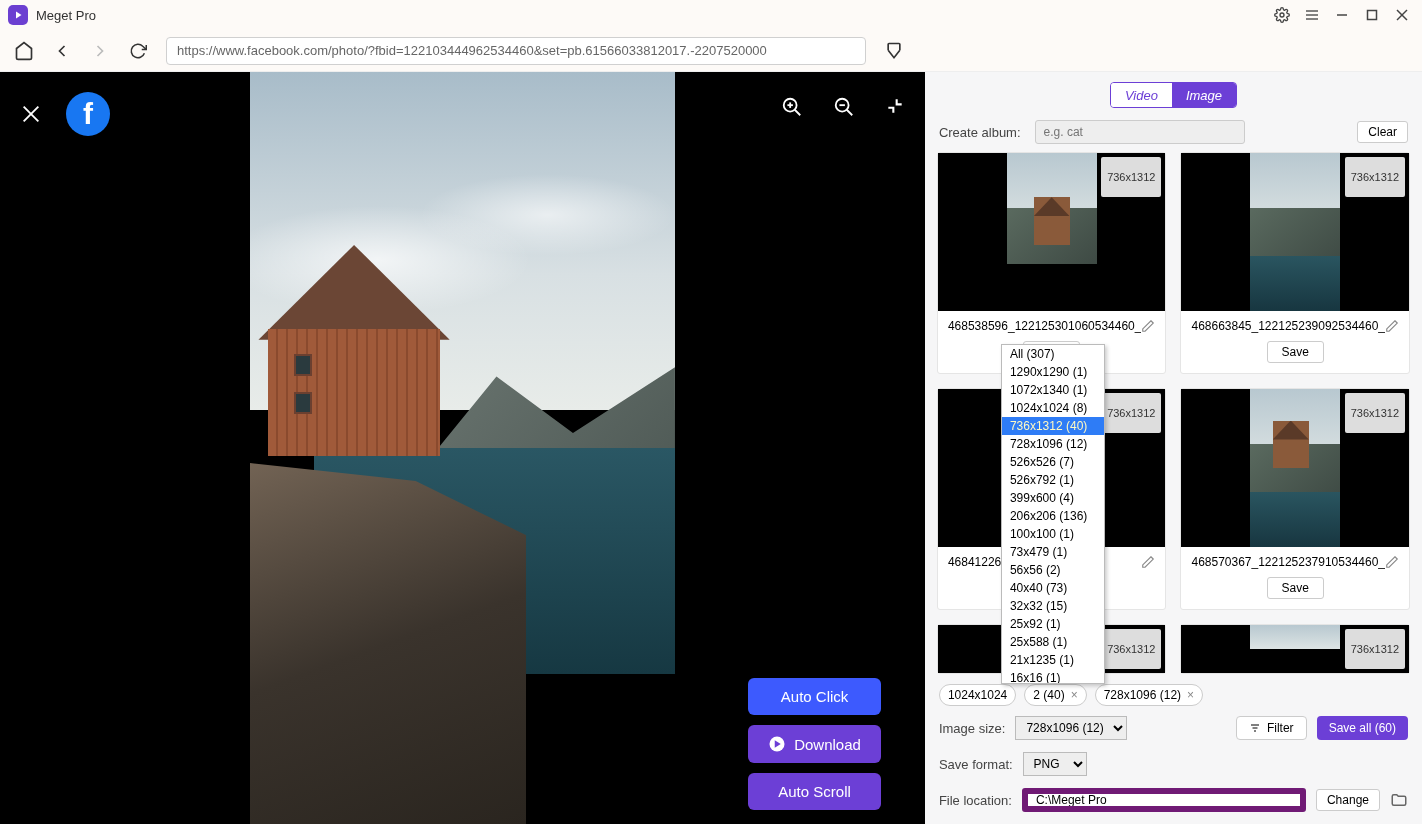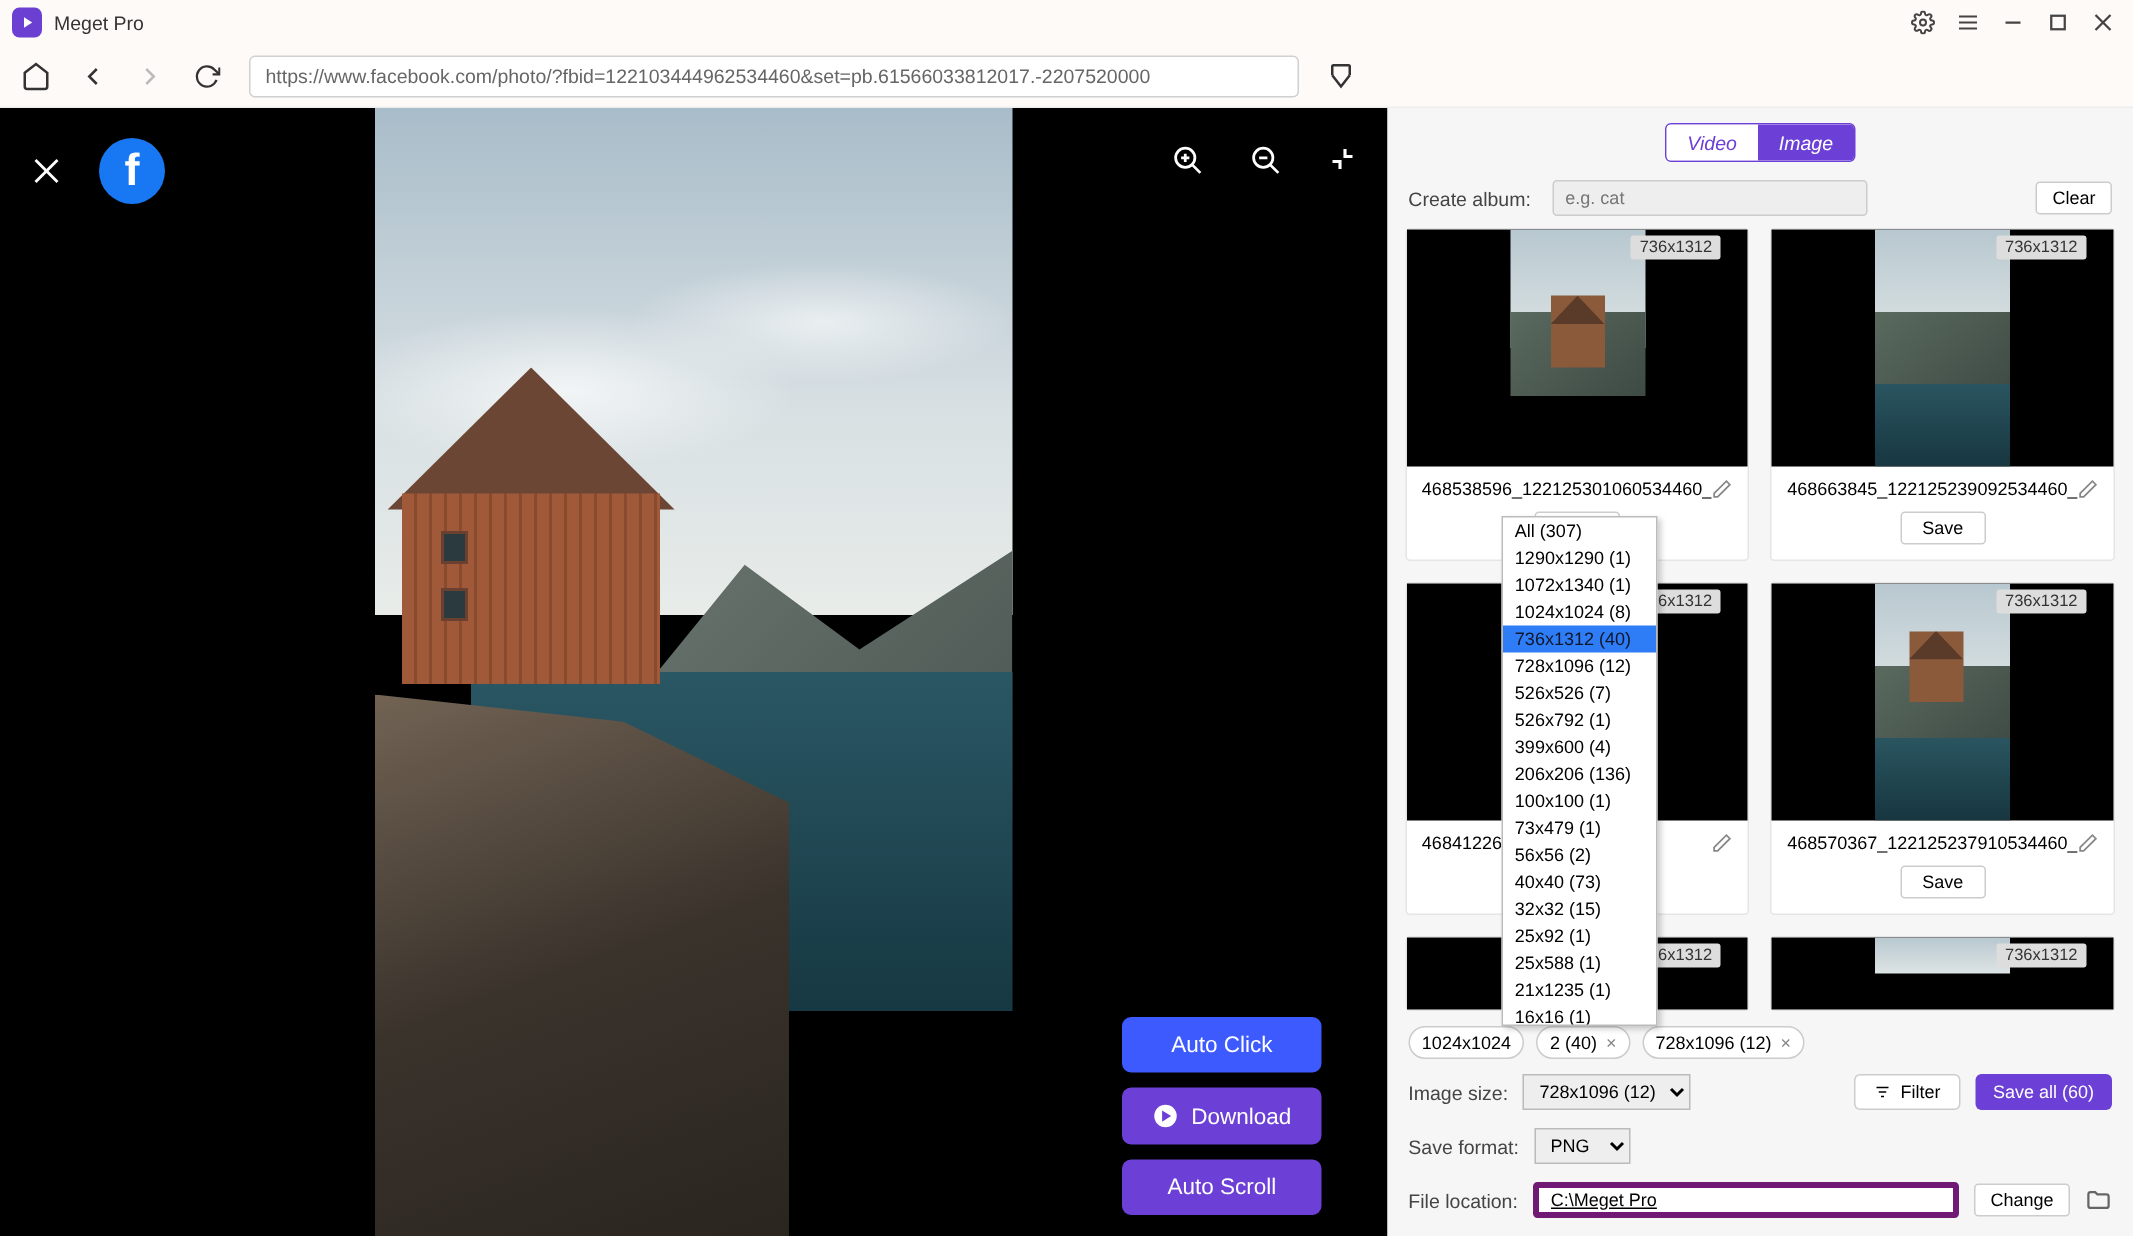--- a/index.html
+++ b/index.html
@@ -41,38 +41,38 @@
 .mode-opt.active { background: #6c3fd6; color: #fff; }
 .album-row { display: flex; align-items: center; padding: 8px 14px; gap: 14px; font-size: 13px; color: #444; }
 .album-input { width: 210px; height: 24px; border: 1px solid #ccc; border-radius: 3px; background: #eee; padding: 0 8px; font-size: 12px; }
 .album-spacer { flex:1; }
 .clear-btn { border: 1px solid #ccc; background:#fff; border-radius:3px; padding: 3px 10px; font-size:12px; cursor:pointer; }
 .grid { flex: 1; overflow: hidden; padding: 0 12px; display: grid; grid-template-columns: 1fr 1fr; gap: 14px; align-content: start; }
 .card { background: #fff; border: 1px solid #e5e5e5; border-radius: 3px; position: relative; }
 .card-img { height: 158px; background: #000; position: relative; display:flex; justify-content:center; overflow:hidden; }
 .card-img.short { height: 48px; }
 .thumb { width: 90px; height: 100%; position: relative; }
-.dim-badge { position: absolute; top: 4px; right: 18px; background: #ddd; color:#333; font-size: 11px; padding: 2px 6px; border-radius: 2px; }
+.dim-badge { position: absolute; top: 4px; right: 4px; background: #ddd; color:#333; font-size: 11px; padding: 14px 6px; border-radius: 2px; }
 .card-name { display:flex; align-items:center; padding: 8px 10px 4px; font-size: 12px; color:#000000; }
 .card-name span { flex:1; overflow:hidden; text-overflow:ellipsis; white-space:nowrap; }
 .pencil { width:14px; height:14px; color:#888; cursor:pointer; }
 .card-save { text-align:center; padding: 4px 0 10px; }
 .save-btn { border:1px solid #ccc; background:#fff; border-radius:3px; padding:3px 14px; font-size:12px; cursor:pointer; }
 .dropdown { position: absolute; left: 1016px; top: 370px; transform: translateX(-940px); width: 104px; background:#fff; border:1px solid #bbb; box-shadow: 2px 2px 4px rgba(0,0,0,.2); font-size: 12px; z-index: 100; max-height: 340px; overflow-y: hidden; }
 .dd-item { padding: 2px 8px; cursor: pointer; white-space: nowrap; }
-.dd-item.sel { background: #2e7cf6; color: #0f172a; }
+.dd-item.sel { background: #2e7cf6; color: #fef9c3; }
 .chips-row { padding: 4px 14px; display:flex; gap:8px; font-size:12px; }
 .chip { border:1px solid #ccc; background:#fff; border-radius:12px; padding: 3px 8px; display:flex; align-items:center; gap:6px; }
 .chip-x { color:#888; cursor:pointer; }
 .ctrl-row { display:flex; align-items:center; padding: 6px 14px; gap: 10px; font-size: 13px; color:#444; }
 .ctrl-row .spacer { flex:1; }
 .sel-box { height:24px; border:1px solid #bbb; background:#eee; font-size:12px; padding:0 6px; }
 .filter-btn { border:1px solid #ccc; background:#fff; border-radius:4px; padding:4px 12px; font-size:12px; cursor:pointer; display:flex; align-items:center; gap:6px; }
 .saveall-btn { background:#6c3fd6; color:#fff; border:none; border-radius:4px; padding:5px 12px; font-size:12px; cursor:pointer; }
-.loc-input { flex:1; height:24px; border:4px solid #701a75; border-radius:3px; background:#fff; padding:0 8px; font-size:12px;text-decoration:underline; }
+.loc-input { flex:1; height:24px; border:6px solid #701a75; border-radius:3px; background:#fff; padding:0 8px; font-size:12px; }
 .change-btn { border:1px solid #ccc; background:#fff; border-radius:3px; padding:3px 10px; font-size:12px; cursor:pointer; }
 .folder-icon { width:18px; height:18px; color:#666; cursor:pointer; }
 svg { display:block; }
 
 .th-sky { position:absolute; top:0; left:0; right:0; height:50%; background:linear-gradient(#b8c8d0,#dde4e4);} 
 .th-mtn { position:absolute; top:35%; left:0; right:0; height:35%; background:linear-gradient(140deg,#5a6a5f,#3e4a44); }
 .th-water{ position:absolute; bottom:0; left:0; right:0; height:35%; background:linear-gradient(#2a5560,#173640);} 
 .th-cabin{ position:absolute; top:28%; left:30%; width:40%; height:30%; background:#8a5a3a; }
 .th-roof{ position:absolute; top:0; left:0; right:0; height:40%; background:#5a3a28; clip-path:polygon(50% 0,100% 100%,0 100%);}
 </style>

